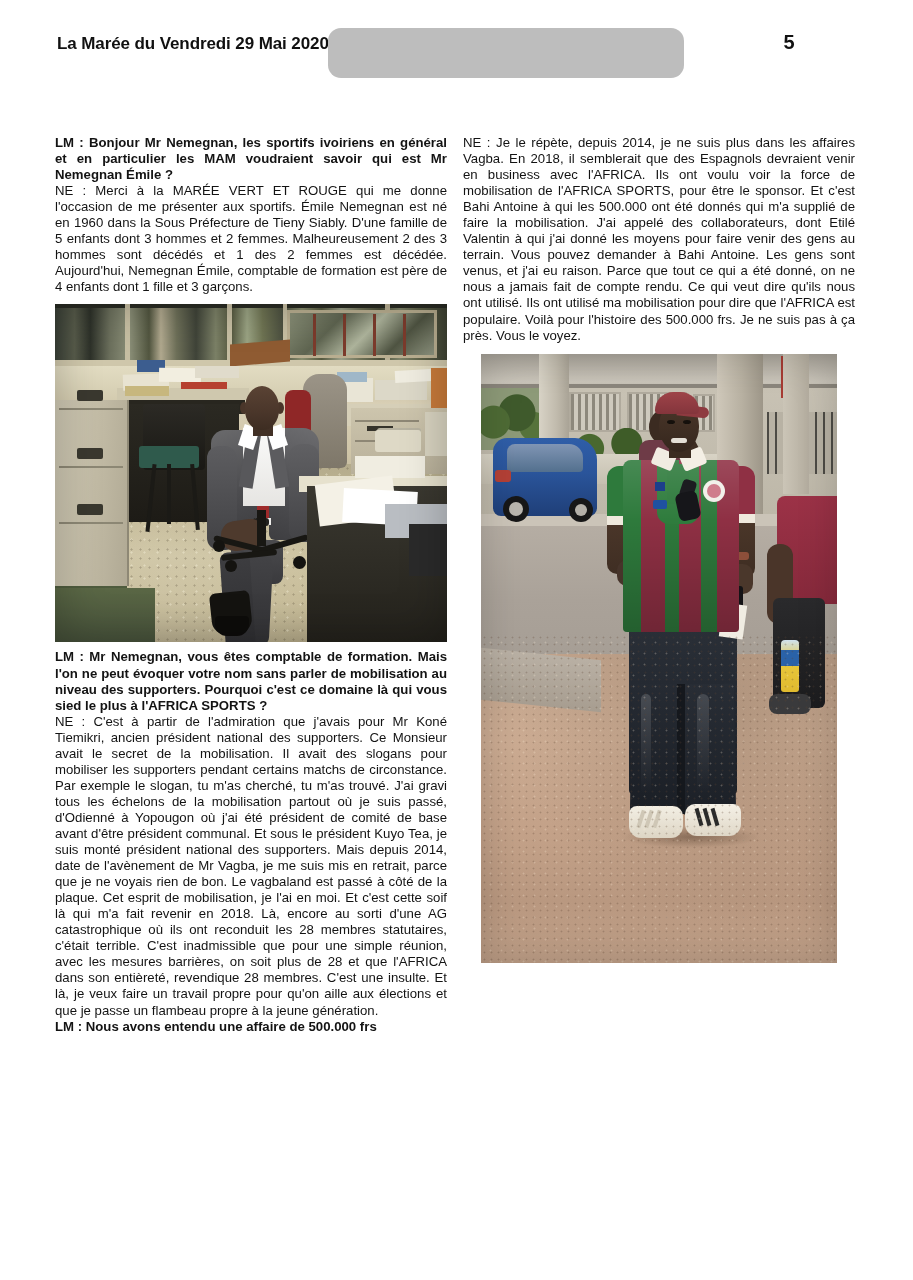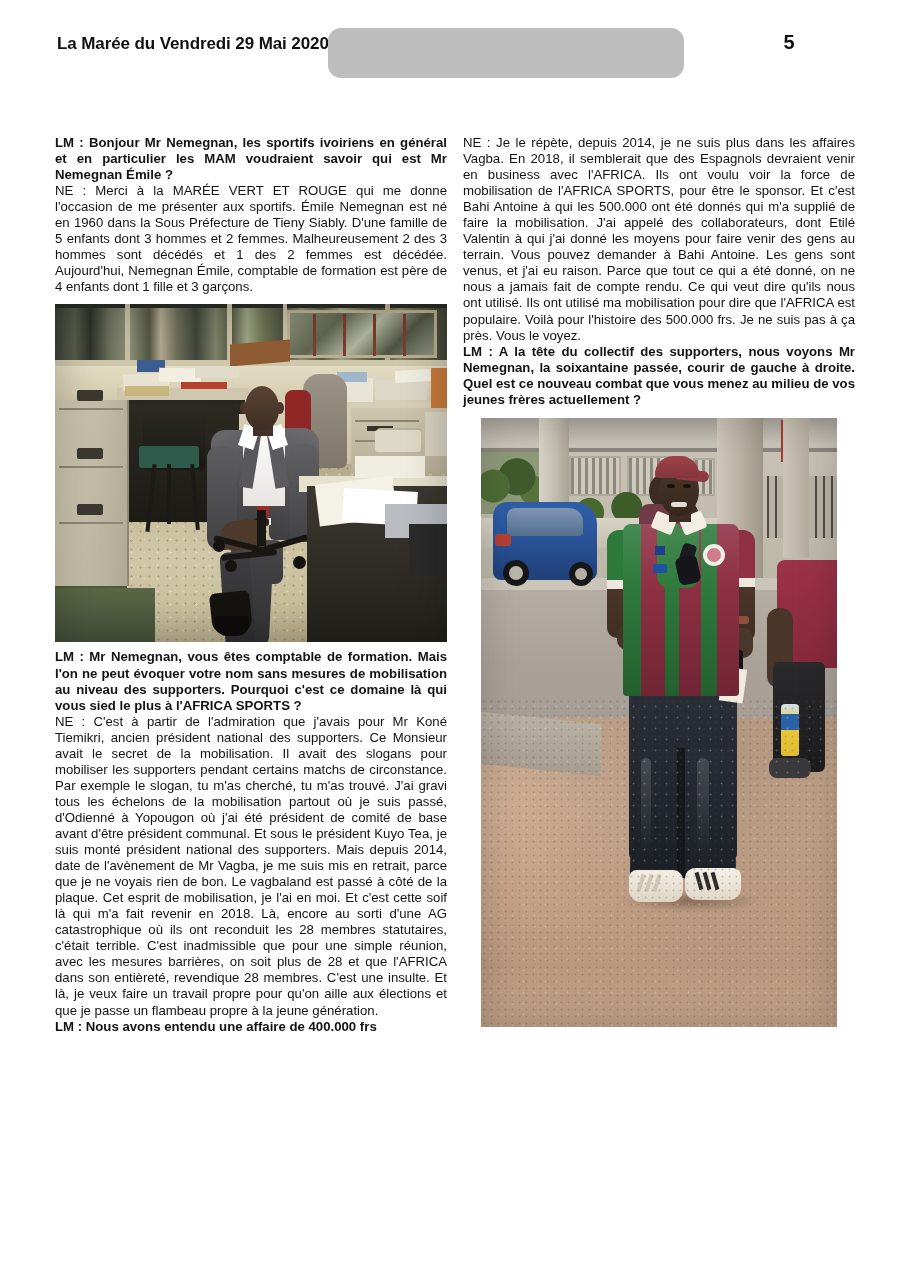--- a/index.html
+++ b/index.html
@@ -804,33 +804,32 @@
       <div class="ph-layer p1-frontdesk"></div>
       <div class="ph-layer p1-frontpapers3"></div>
       <div class="ph-layer p1-frontpapers1"></div>
       <div class="ph-layer p1-frontpapers2"></div>
       <div class="ph-layer p1-frontgrey"></div>
       <div class="ph-layer p1-frontdark"></div>
 
       <div class="ph-layer p1-vign"></div>
     </div>
 
-    <p class="para q">LM : Mr Nemegnan, vous êtes comptable de formation. Mais l'on ne peut évoquer votre nom sans mesures de mobilisation au niveau des supporters. Pourquoi c'est ce domaine là qui vous sied le plus à l'AFRICA SPORTS ?</p>
+    <p class="para q">LM : Mr Nemegnan, vous êtes comptable de formation. Mais l'on ne peut évoquer votre nom sans parler de mobilisation au niveau des supporters. Pourquoi c'est ce domaine là qui vous sied le plus à l'AFRICA SPORTS ?</p>
 
     <p class="para"><span class="lead">NE : </span><span>C'est à partir de l'admiration que j'avais pour Mr Koné Tiemikri, ancien président national des supporters. Ce Monsieur avait le secret de la mobilisation. Il avait des slogans pour mobiliser les supporters pendant certains matchs de circonstance. Par exemple le slogan, tu m'as cherché, tu m'as trouvé. J'ai gravi tous les échelons de la mobilisation partout où je suis passé, d'Odienné à Yopougon où j'ai été président de comité de base avant d'être président communal. Et sous le président Kuyo Tea, je suis monté président national des supporters. </span><span class="ital">Mais depuis 2014, date de l'avènement de Mr Vagba, je me suis mis en retrait, parce que je ne voyais rien de bon. Le vagbaland est passé à côté de la plaque.</span><span> Cet esprit de mobilisation, je l'ai en moi. Et c'est cette soif là qui m'a fait revenir en 2018. Là, encore au sorti d'une AG catastrophique où ils ont reconduit les 28 membres statutaires, c'était terrible. C'est inadmissible que pour une simple réunion, avec les mesures barrières, on soit plus de 28 et que l'AFRICA dans son entièreté, revendique 28 membres. C'est une insulte. Et là, je veux faire un travail propre pour qu'on aille aux élections et que je passe un flambeau propre à la jeune génération.</span></p>
 
-    <p class="para q">LM : Nous avons entendu une affaire de 400.000 frs</p>
+    <p class="para q">LM : Nous avons entendu une affaire de 500.000 frs</p>
   </div>
 
   <div class="col col-right">
 
 
     <p class="para"><span class="lead">NE : </span><span>Je le répète, depuis 2014, je ne suis plus dans les affaires Vagba. En 2018, il semblerait que des Espagnols devraient venir en business avec l'AFRICA. Ils ont voulu voir la force de mobilisation de l'AFRICA SPORTS, pour être le sponsor. Et c'est Bahi Antoine à qui les 500.000 ont été donnés qui m'a supplié de faire la mobilisation. J'ai appelé des collaborateurs, dont Etilé Valentin à qui j'ai donné les moyens pour faire venir des gens au terrain. Vous pouvez demander à Bahi Antoine. Les gens sont venus, et j'ai eu raison. Parce que tout ce qui a été donné, on ne nous a jamais fait de compte rendu. Ce qui veut dire qu'ils nous ont utilisé. Ils ont utilisé ma mobilisation pour dire que l'AFRICA est populaire. Voilà pour l'histoire des 500.000 frs. Je ne suis pas à ça près. Vous le voyez.</span></p>
 
-    <p class="para q">LM : A la tête du collectif des supporters, nous voyons Mr Nemegnan, la soixantaine passée, courir de gauche à droite. Quel est ce nouveau combat que vous menez au milieu de vos jeunes frères actuellement ?</p>
 
     <div class="photo photo-2">
       <div class="ph-layer p2-bg"></div>
       <div class="ph-layer p2-inner">
 
         <div class="ph-layer p2-sky"></div>
         <div class="ph-layer p2-eave"></div>
         <div class="ph-layer p2-eaveline"></div>
         <div class="ph-layer p2-building"></div>
         <div class="ph-layer p2-trees"></div>

